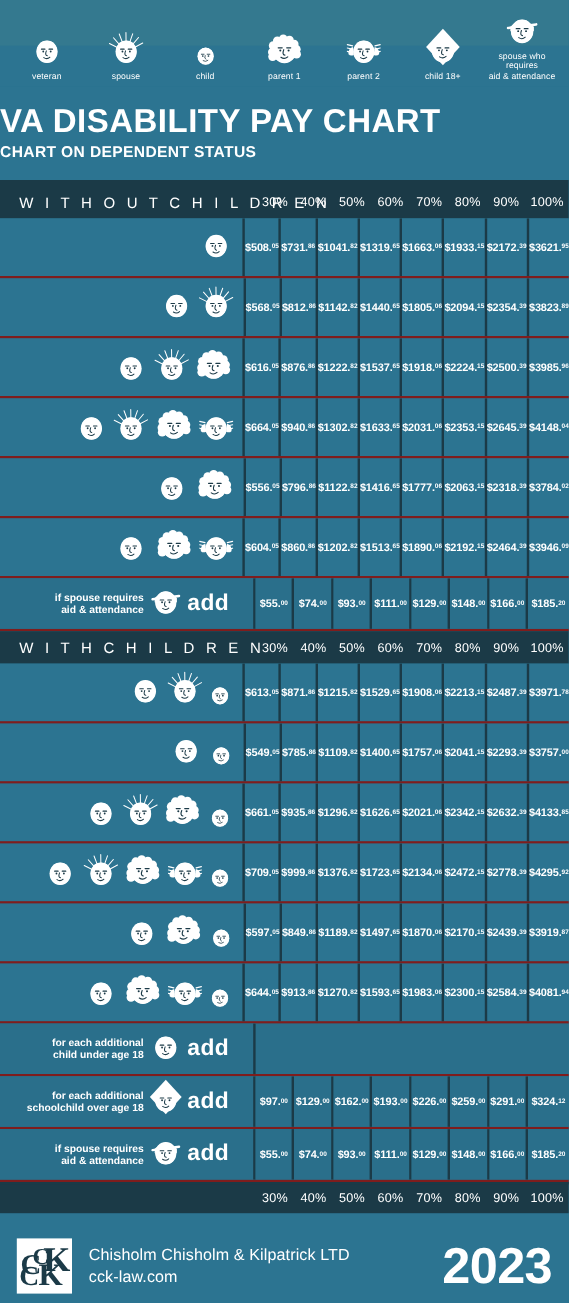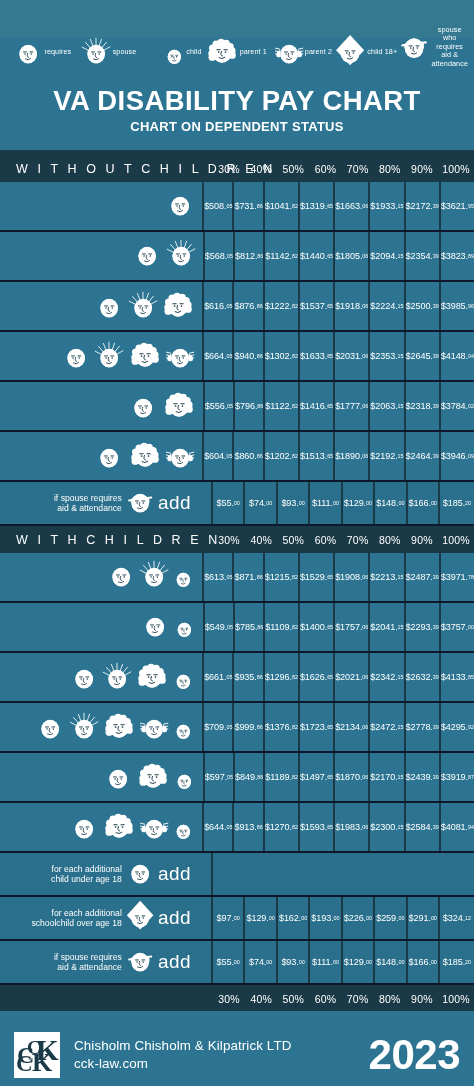--- a/index.html
+++ b/index.html
@@ -23,34 +23,35 @@
   .legend::before {
     content: "";
     position: absolute; left: 0; right: 0; top: 0; height: 38px;
     background: #34798f;
   }
   .legend-item {
     flex: 1 1 0;
     position: relative;
     z-index: 2;
     display: flex;
+    flex-direction: column;
     align-items: center;
     justify-content: flex-end;
   }
   .legend-label {
     font-size: 7.2px;
     line-height: 8.4px;
     text-align: center;
     margin-top: 2px;
     letter-spacing: .1px;
   }
   .legend-figure { height: 34px; display: flex; align-items: flex-end; justify-content: center; }
 
   
-  .title-band { background: #2c7491; padding: 14px 0 16px 0; text-align: center; }
+  .title-band { background: #2c7491; padding: 14px 0 16px 0; }
   .title-main {
     font-size: 27.5px; font-weight: bold; letter-spacing: .4px; line-height: 30px;
   }
   .title-sub {
     font-size: 13px; font-weight: bold; letter-spacing: .3px; margin-top: 3px;
   }
 
   
   .band-gap { height: 5px; background: #1b3a47; }
   .section-head {
@@ -71,22 +72,23 @@
     flex: 1 1 0;
     display: flex; align-items: center; justify-content: center;
     font-size: 10.5px;
     letter-spacing: .2px;
   }
   .pct-cell.wide { flex: 1.12 1 0; }
 
   .row {
     display: flex;
     background: #2c7491;
-    border-bottom: 2px solid #0f172a;
+    border-bottom: 2px solid #7f1d1d;
     min-height: 50px;
+    font-weight: bold;
   }
   .row.compact { min-height: 44px; }
   .row-label {
     width: 213px;
     display: flex;
     align-items: center;
     justify-content: flex-end;
     padding-right: 6px;
     border-right: 2px solid #1b3a47;
     gap: 2px;
@@ -168,21 +170,21 @@
     <ellipse cx="16.15" cy="18.088" rx="8.5748" ry="9.1052" fill="#fff"></ellipse>
     <line x1="11.508999999999999" y1="15.9664" x2="14.448299999999998" y2="15.9664" stroke="#1b3a47" stroke-width="0.935" stroke-linecap="round"></line>
     <line x1="17.851699999999997" y1="15.9664" x2="20.790999999999997" y2="15.9664" stroke="#1b3a47" stroke-width="0.935" stroke-linecap="round"></line>
     <circle cx="13.056" cy="17.9112" r="0.765" fill="#1b3a47"></circle>
     <circle cx="19.244" cy="17.9112" r="0.765" fill="#1b3a47"></circle>
     <path d="M15.619599999999998,17.3808 q-1.4144,3.7127999999999997 0.884,4.0664" fill="none" stroke="#1b3a47" stroke-width="0.8500000000000001" stroke-linecap="round"></path>
     <path d="M13.498,23.038400000000003 q2.6519999999999997,1.768 5.127199999999999,-0.3536" fill="none" stroke="#1b3a47" stroke-width="0.8500000000000001" stroke-linecap="round"></path>
   </svg>
         </div>
         <div class="legend-label">
-          <div>requires</div>
+          <div>veteran</div>
         </div>
       </div>
       <div class="legend-item">
         <div class="legend-figure">
           <svg width="32.3" height="32.3" viewBox="0 0 32.3 32.3" aria-hidden="true">
 
     <ellipse cx="16.15" cy="18.088" rx="8.84" ry="9.3704" fill="#fff"></ellipse>
     <line x1="23.396377859919156" y1="14.395786063718216" x2="29.93387092919405" y2="10.864103168144332" stroke="#fff" stroke-width="0.8500000000000001" stroke-linecap="round"></line>
             <line x1="21.56654131546928" y1="12.021409852494212" x2="26.453203589207874" y2="6.218584494010415" stroke="#fff" stroke-width="0.8500000000000001" stroke-linecap="round"></line>
             <line x1="19.00082551925147" y1="10.471227081054302" x2="21.572765933358774" y2="3.185618202062763" stroke="#fff" stroke-width="0.8500000000000001" stroke-linecap="round"></line>

